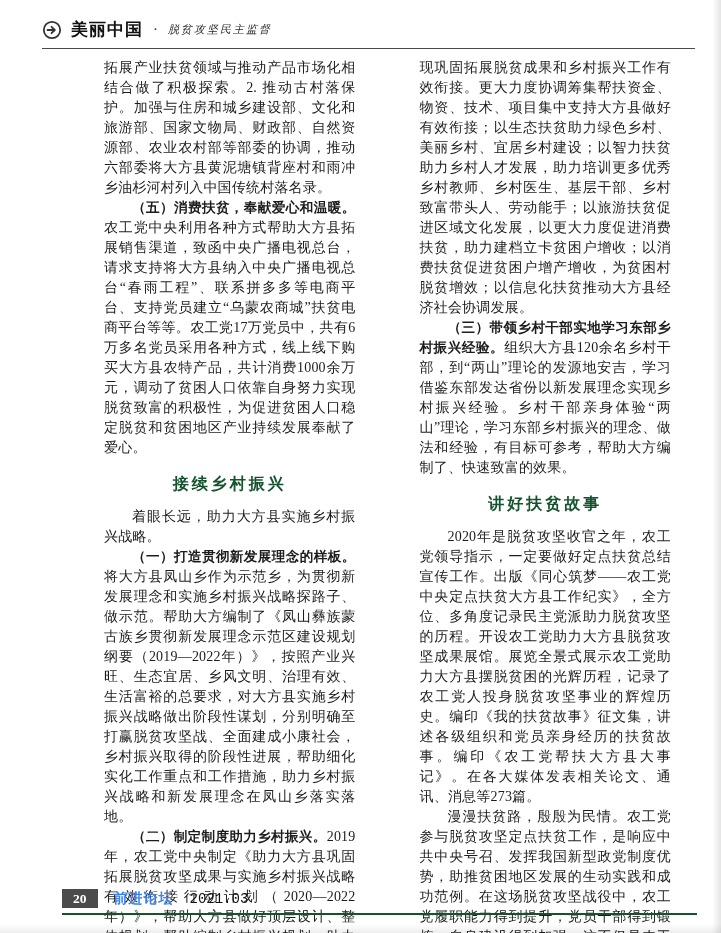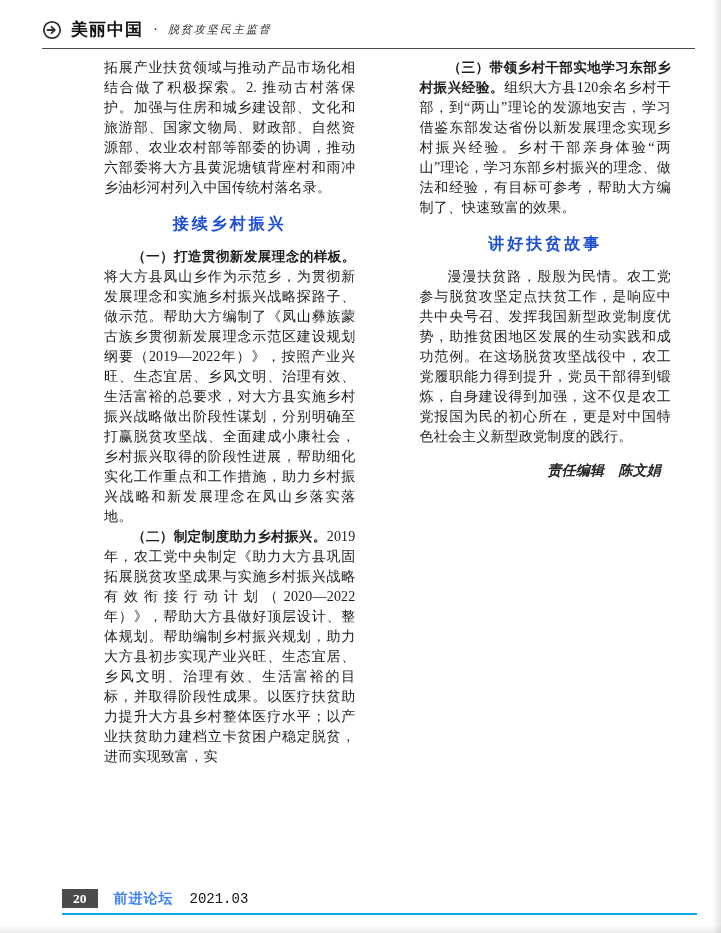--- a/index.html
+++ b/index.html
@@ -45,34 +45,34 @@
   }
   .col p.cont{text-indent:0;}
   .lead{
     font-weight:bold;
     font-family:"Liberation Sans","DejaVu Sans",sans-serif;
     font-size:13.6px;
   }
   h3.sec{
     margin:16px 0 12px;text-align:center;
     font-family:"Liberation Sans","DejaVu Sans",sans-serif;
-    font-size:16px;font-weight:bold;letter-spacing:3px;color:#1d4ed8;
+    font-size:16px;font-weight:bold;letter-spacing:3px;color:#14532d;
   }
   .editor{
     margin-top:14px !important;
     text-align:right !important;text-indent:0 !important;
     font-style:italic;font-size:14px;letter-spacing:2px;
     padding-right:10px;color:#222;font-weight:bold;
   }
 
   
   .ftr{
     position:absolute;left:62px;right:24px;bottom:18px;
     display:flex;align-items:center;gap:0;
-    padding-bottom:5px;border-bottom:2px solid #0ea5e9;
+    padding-bottom:5px;border-bottom:2px solid #14532d;
   }
   .pagenum{
     background:#4b4b4b;color:#fff;
     font-family:"Liberation Serif","DejaVu Serif",serif;
     font-weight:bold;font-size:13.5px;
     padding:1px 11px;line-height:17px;
   }
   .journal{
     font-family:"Liberation Sans","DejaVu Sans",sans-serif;
     font-weight:bold;font-size:14px;letter-spacing:1px;
@@ -97,28 +97,32 @@
     </span>
     <span class="brand">美丽中国</span>
     <span class="hdr-dot">·</span>
     <span class="section-name">脱贫攻坚民主监督</span>
   </div>
 
   <div class="columns">
 
     <div class="col">
       <p class="cont"><span>拓展产业扶贫领域与推动产品市场化相结合做了积极探索。2. 推动古村落保护。加强与住房和城乡建设部、文化和旅游部、国家文物局、财政部、自然资源部、农业农村部等部委的协调，推动六部委将大方县黄泥塘镇背座村和雨冲乡油杉河村列入中国传统村落名录。</span></p>
+      <p><span class="lead">（五）消费扶贫，奉献爱心和温暖。</span><span>农工党中央利用各种方式帮助大方县拓展销售渠道，致函中央广播电视总台，请求支持将大方县纳入中央广播电视总台“春雨工程”、联系拼多多等电商平台、支持党员建立“乌蒙农商城”扶贫电商平台等等。农工党17万党员中，共有6万多名党员采用各种方式，线上线下购买大方县农特产品，共计消费1000余万元，调动了贫困人口依靠自身努力实现脱贫致富的积极性，为促进贫困人口稳定脱贫和贫困地区产业持续发展奉献了爱心。</span></p>
       <h3 class="sec">接续乡村振兴</h3>
+      <p><span>着眼长远，助力大方县实施乡村振兴战略。</span></p>
       <p><span class="lead">（一）打造贯彻新发展理念的样板。</span><span>将大方县凤山乡作为示范乡，为贯彻新发展理念和实施乡村振兴战略探路子、做示范。帮助大方编制了《凤山彝族蒙古族乡贯彻新发展理念示范区建设规划纲要（2019—2022年）》，按照产业兴旺、生态宜居、乡风文明、治理有效、生活富裕的总要求，对大方县实施乡村振兴战略做出阶段性谋划，分别明确至打赢脱贫攻坚战、全面建成小康社会，乡村振兴取得的阶段性进展，帮助细化实化工作重点和工作措施，助力乡村振兴战略和新发展理念在凤山乡落实落地。</span></p>
       <p><span class="lead">（二）制定制度助力乡村振兴。</span><span>2019年，农工党中央制定《助力大方县巩固拓展脱贫攻坚成果与实施乡村振兴战略有效衔接行动计划（2020—2022年）》，帮助大方县做好顶层设计、整体规划。帮助编制乡村振兴规划，助力大方县初步实现产业兴旺、生态宜居、乡风文明、治理有效、生活富裕的目标，并取得阶段性成果。以医疗扶贫助力提升大方县乡村整体医疗水平；以产业扶贫助力建档立卡贫困户稳定脱贫，进而实现致富，实</span></p>
     </div>
 
     <div class="col">
+      <p class="cont"><span>现巩固拓展脱贫成果和乡村振兴工作有效衔接。更大力度协调筹集帮扶资金、物资、技术、项目集中支持大方县做好有效衔接；以生态扶贫助力绿色乡村、美丽乡村、宜居乡村建设；以智力扶贫助力乡村人才发展，助力培训更多优秀乡村教师、乡村医生、基层干部、乡村致富带头人、劳动能手；以旅游扶贫促进区域文化发展，以更大力度促进消费扶贫，助力建档立卡贫困户增收；以消费扶贫促进贫困户增产增收，为贫困村脱贫增效；以信息化扶贫推动大方县经济社会协调发展。</span></p>
       <p><span class="lead">（三）带领乡村干部实地学习东部乡村振兴经验。</span><span>组织大方县120余名乡村干部，到“两山”理论的发源地安吉，学习借鉴东部发达省份以新发展理念实现乡村振兴经验。乡村干部亲身体验“两山”理论，学习东部乡村振兴的理念、做法和经验，有目标可参考，帮助大方编制了、快速致富的效果。</span></p>
       <h3 class="sec">讲好扶贫故事</h3>
+      <p><span>2020年是脱贫攻坚收官之年，农工党领导指示，一定要做好定点扶贫总结宣传工作。出版《同心筑梦——农工党中央定点扶贫大方县工作纪实》，全方位、多角度记录民主党派助力脱贫攻坚的历程。开设农工党助力大方县脱贫攻坚成果展馆。展览全景式展示农工党助力大方县摆脱贫困的光辉历程，记录了农工党人投身脱贫攻坚事业的辉煌历史。编印《我的扶贫故事》征文集，讲述各级组织和党员亲身经历的扶贫故事。编印《农工党帮扶大方县大事记》。在各大媒体发表相关论文、通讯、消息等273篇。</span></p>
       <p><span>漫漫扶贫路，殷殷为民情。农工党参与脱贫攻坚定点扶贫工作，是响应中共中央号召、发挥我国新型政党制度优势，助推贫困地区发展的生动实践和成功范例。在这场脱贫攻坚战役中，农工党履职能力得到提升，党员干部得到锻炼，自身建设得到加强，这不仅是农工党报国为民的初心所在，更是对中国特色社会主义新型政党制度的践行。</span></p>
       <p class="editor">责任编辑　陈文娟</p>
     </div>
 
   </div>
 
   <div class="ftr">
     <span class="pagenum">20</span>
     <span class="journal">前进论坛</span>
     <span class="issue">2021.03</span>

